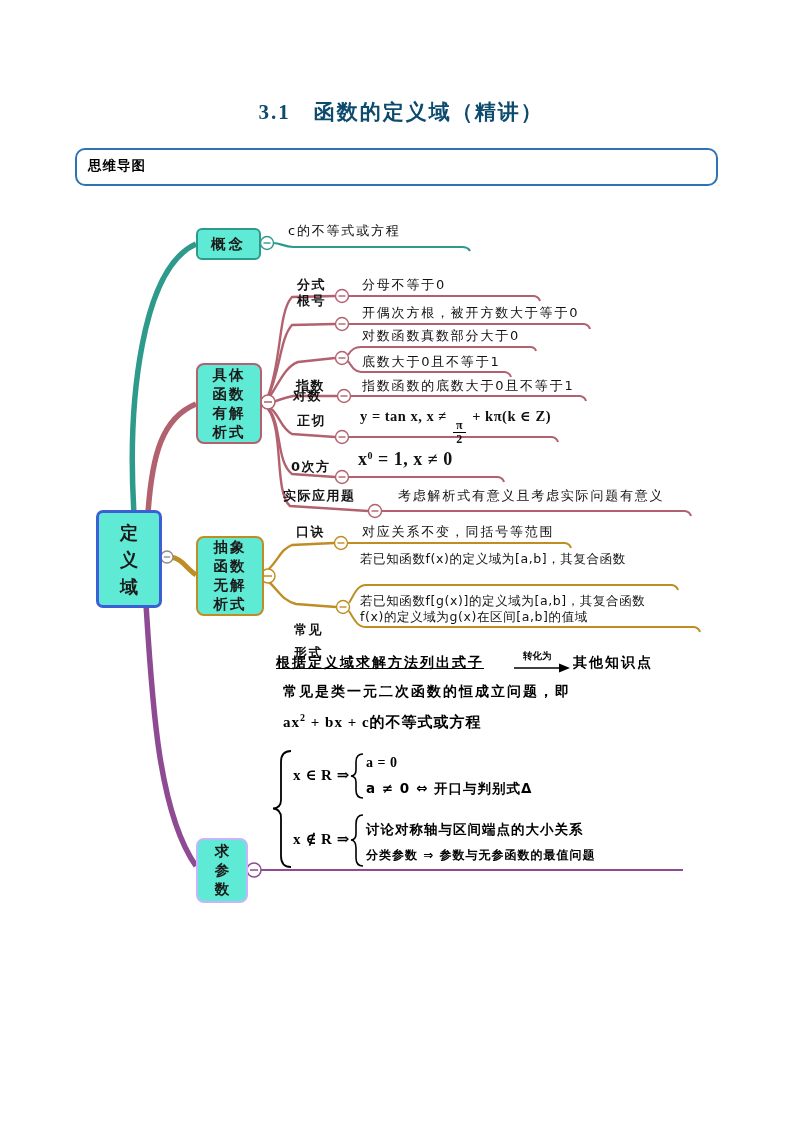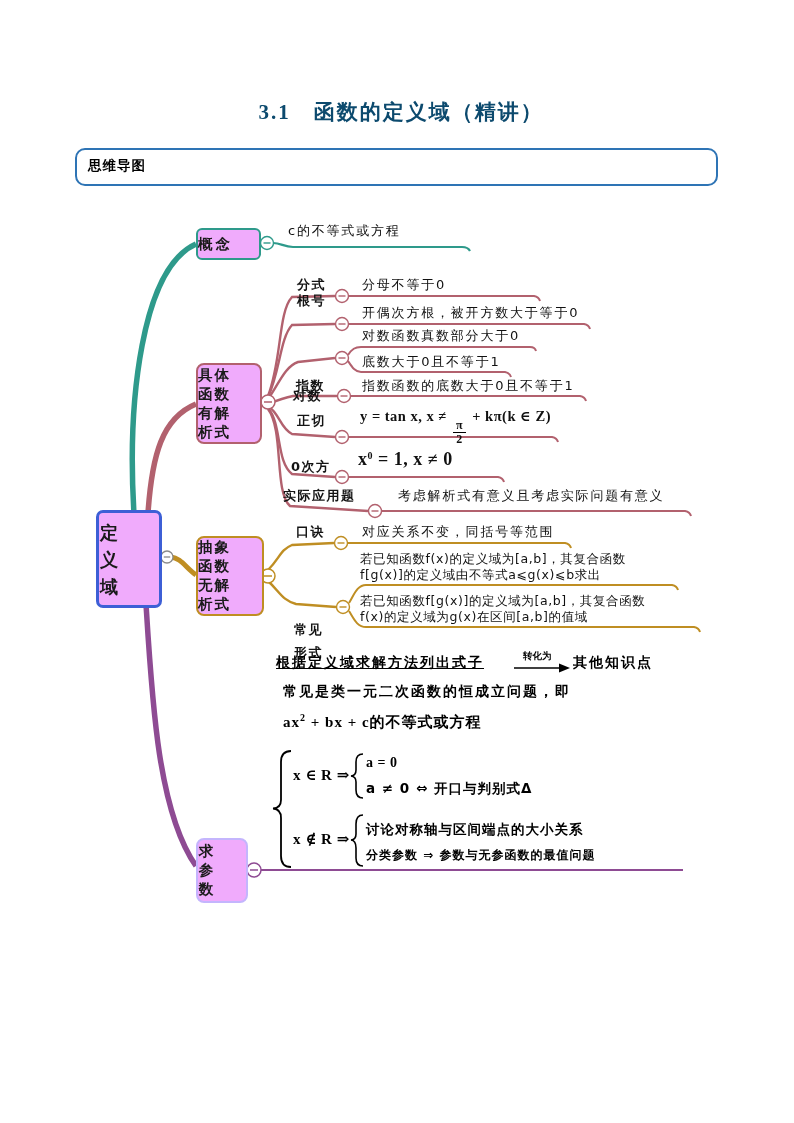--- a/index.html
+++ b/index.html
@@ -6,21 +6,21 @@
   #page{position:relative;width:794px;height:1123px;background:#ffffff;margin:0 auto;
         font-family:"DejaVu Sans","Liberation Sans",sans-serif;overflow:hidden;}
   #page-title{position:absolute;left:4px;top:98px;width:100%;text-align:center;
         font-family:"Liberation Serif","DejaVu Serif",serif;
         font-size:21px;font-weight:700;color:#0c4a6e;letter-spacing:2px;}
   #frame{position:absolute;left:75px;top:148px;width:639px;height:34px;
         border:2.5px solid #2E74B5;border-radius:10px;}
   #frame-label{position:absolute;left:11px;top:7px;font-size:13.5px;font-weight:700;
         color:#000;letter-spacing:1px;}
   svg#canvas{position:absolute;left:0;top:0;z-index:1;}
-  .node{position:absolute;background:#f0abfc;display:flex;align-items:center;justify-content:flex-start;
+  .node{position:absolute;background:#5eead4;display:flex;align-items:center;justify-content:center;
         z-index:2;color:#1a1a1a;font-weight:600;}
   .node .vtxt{display:block;text-align:center;}
   .lbl{position:absolute;z-index:2;white-space:nowrap;font-size:13px;font-weight:600;
         color:#141414;letter-spacing:1.5px;}
   .txt{position:absolute;z-index:2;white-space:nowrap;font-size:13px;font-weight:500;
         color:#111;letter-spacing:1.8px;}
   .txt2{position:absolute;z-index:2;font-size:12.5px;font-weight:500;color:#111;
         letter-spacing:0.6px;line-height:15.8px;white-space:nowrap;}
   .blk{position:absolute;z-index:2;white-space:nowrap;font-size:14px;font-weight:700;
         color:#000;letter-spacing:2px;}
@@ -190,21 +190,20 @@
 
   <div class="lbl" style="left:283px;top:487px;">实际应用题</div>
   <div class="txt" style="left:398px;top:487px;">考虑解析式有意义且考虑实际问题有意义</div>
 
   <div class="lbl" style="left:296px;top:523px;">口诀</div>
   <div class="txt" style="left:362px;top:523px;">对应关系不变，同括号等范围</div>
 
   <div class="lbl" style="left:294px;top:590px;white-space:normal;width:34px;line-height:23px;margin-top:28px;">常见形式</div>
   <div class="txt2" style="left:360px;top:551px;">
     <span>若已知函数f(x)的定义域为[a,b]，其复合函数</span><br>
-    <span>f[g(x)]的定义域由不等式a⩽g(x)⩽b求出</span>
   </div>
   <div class="txt2" style="left:360px;top:593px;">
     <span>若已知函数f[g(x)]的定义域为[a,b]，其复合函数</span><br>
     <span>f(x)的定义域为g(x)在区间[a,b]的值域</span>
   </div>
 
   <div class="blk" style="left:276px;top:654px;text-decoration:underline;">根据定义域求解方法列出式子</div>
   <div class="arrow-label" style="left:523px;top:650px;">转化为</div>
   <div class="blk" style="left:573px;top:654px;">其他知识点</div>
   <div class="blk" style="left:283px;top:683px;">常见是类一元二次函数的恒成立问题，即</div>

